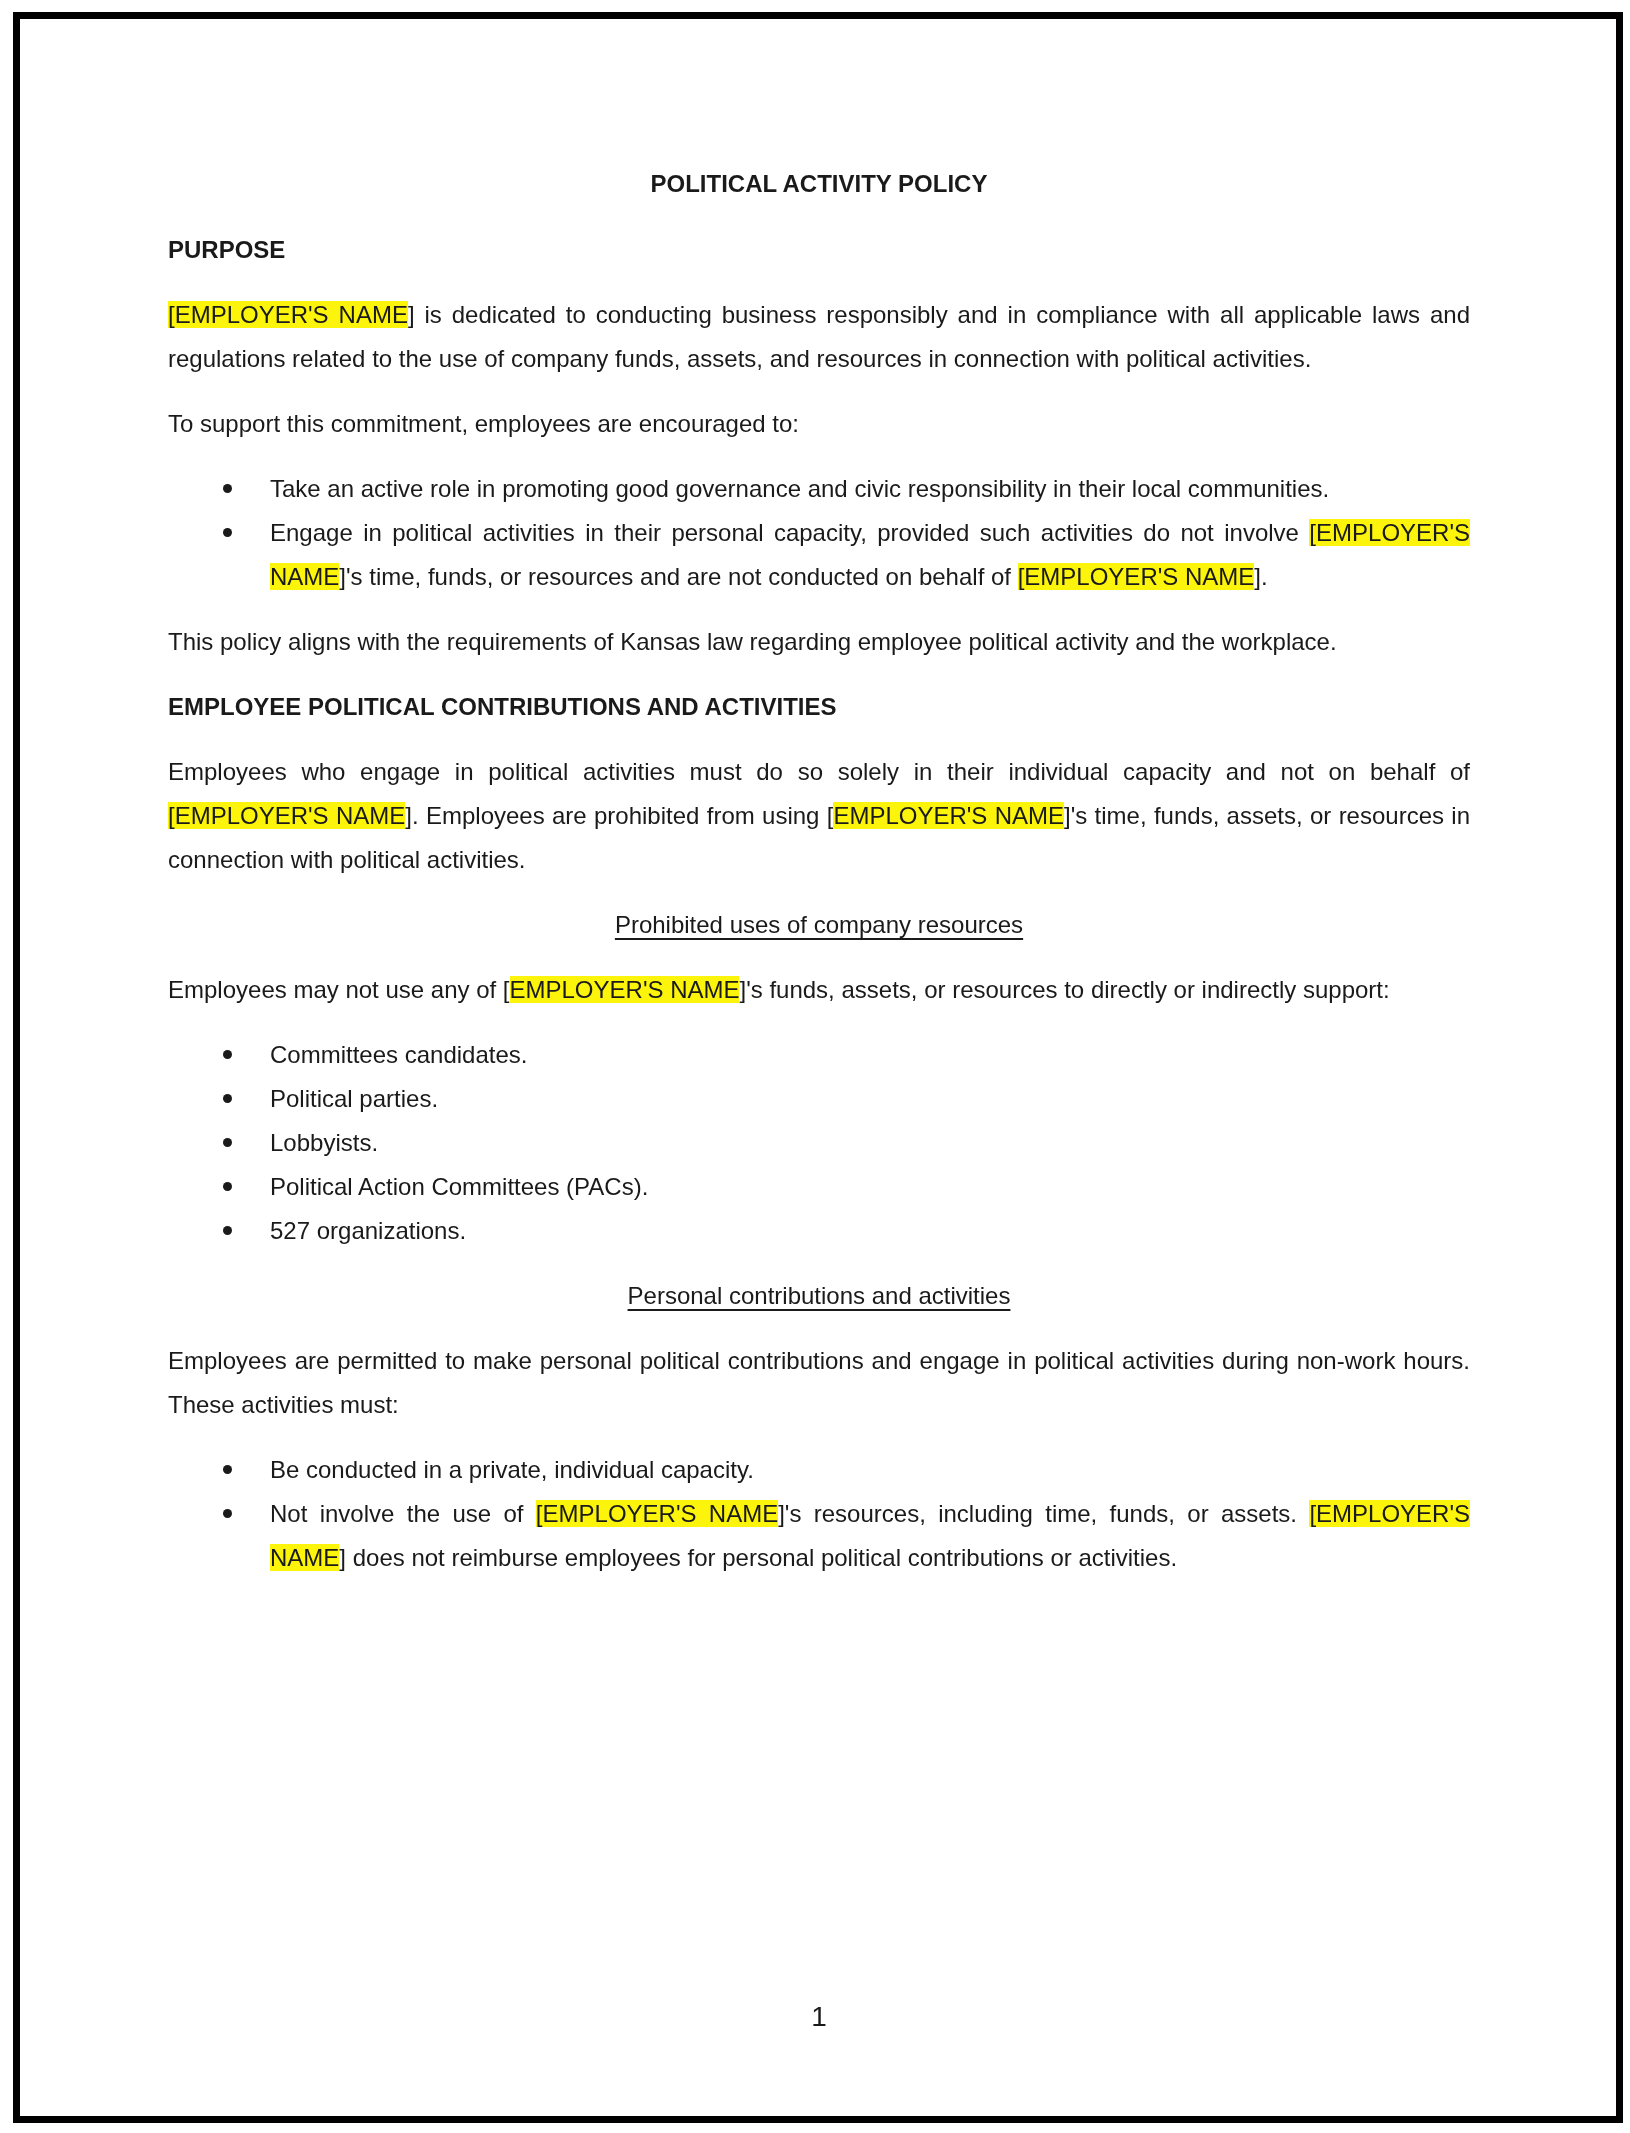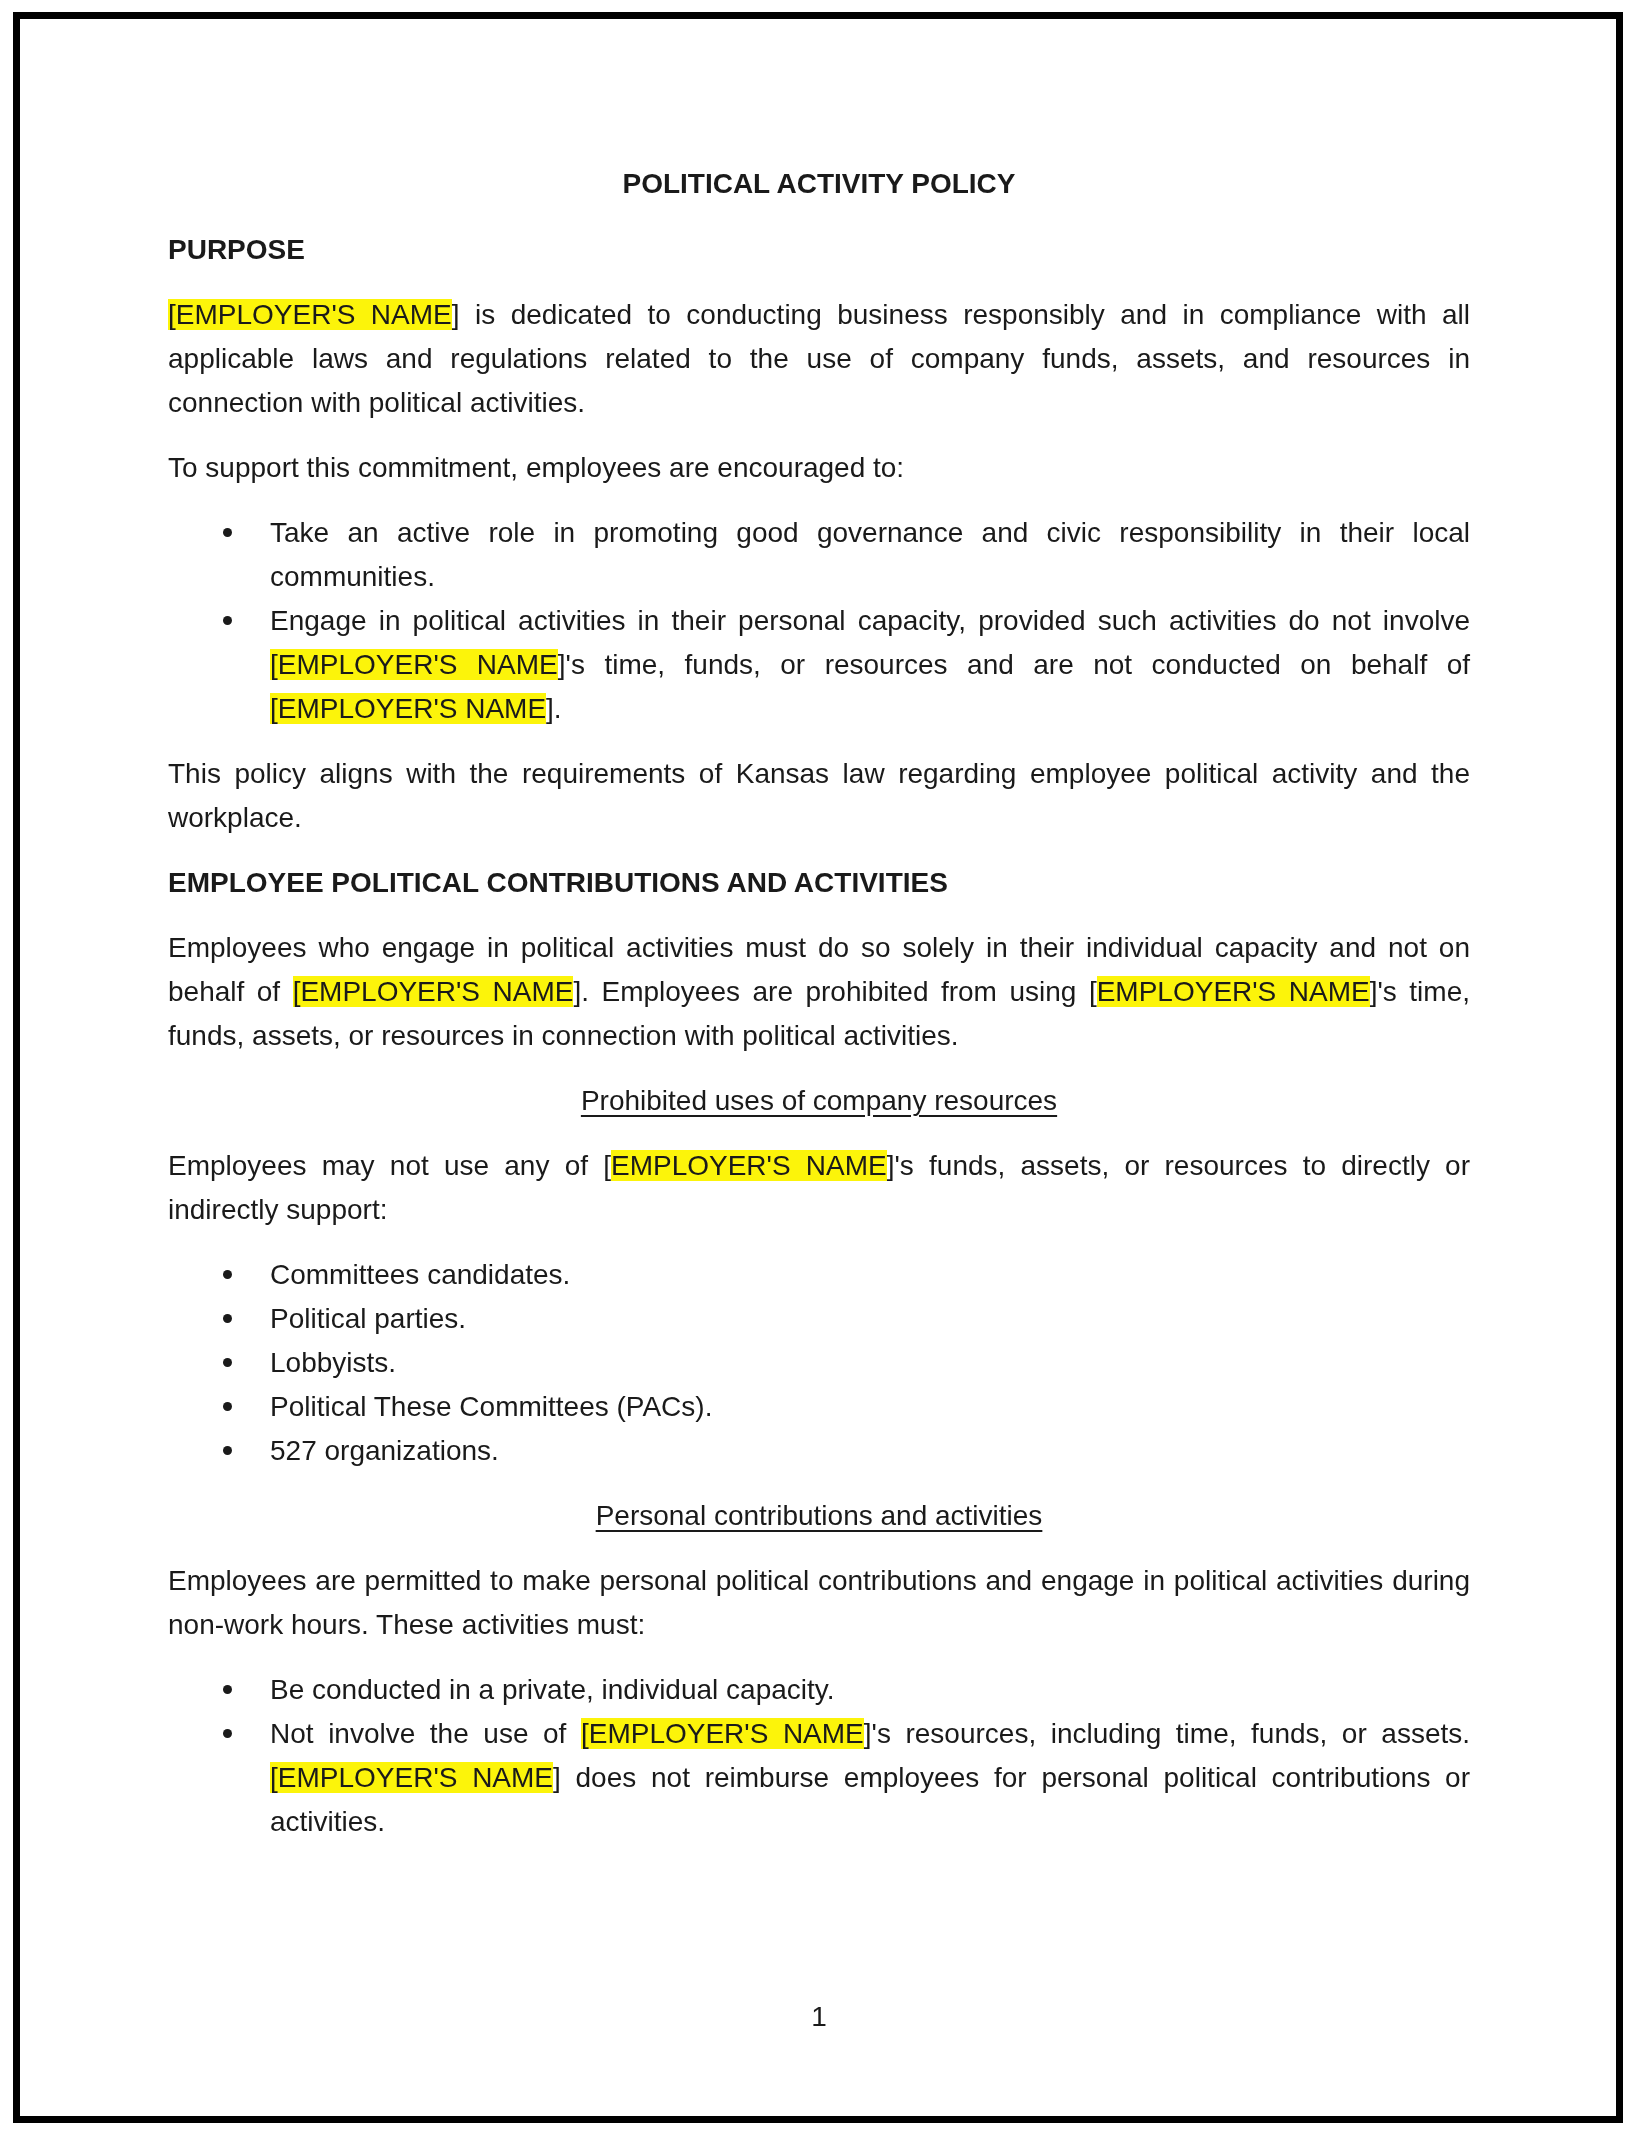--- a/index.html
+++ b/index.html
@@ -22,21 +22,21 @@
     width: 1610px;
     height: 2111px;
     box-sizing: border-box;
     border: 7px solid var(--border-color, #000);
   }
   .content {
     position: absolute;
     left: 168px;
     top: 162px;
     width: 1302px;
-    font-size: 28px;
+    font-size: 24px;
     line-height: 44px;
     text-align: justify;
   }
   .title {
     margin: 0 0 22px 0;
     font-weight: bold;
     text-align: center;
   }
   .h-bold {
     margin: 0 0 21px 0;
@@ -101,21 +101,21 @@
       </ul>
       <p class="para">This policy aligns with the requirements of Kansas law regarding employee political activity and the workplace.</p>
       <p class="h-bold">EMPLOYEE POLITICAL CONTRIBUTIONS AND ACTIVITIES</p>
       <p class="para">Employees who engage in political activities must do so solely in their individual capacity and not on behalf of <span class="hl">[EMPLOYER'S NAME</span>]. Employees are prohibited from using [<span class="hl">EMPLOYER'S NAME</span>]'s time, funds, assets, or resources in connection with political activities.</p>
       <p class="h-underline">Prohibited uses of company resources</p>
       <p class="para">Employees may not use any of [<span class="hl">EMPLOYER'S NAME</span>]'s funds, assets, or resources to directly or indirectly support:</p>
       <ul class="blist">
         <li>Committees candidates.</li>
         <li>Political parties.</li>
         <li>Lobbyists.</li>
-        <li>Political These Committees (PACs).</li>
+        <li>Political Action Committees (PACs).</li>
         <li>527 organizations.</li>
       </ul>
       <p class="h-underline">Personal contributions and activities</p>
       <p class="para">Employees are permitted to make personal political contributions and engage in political activities during non-work hours. These activities must:</p>
       <ul class="blist">
         <li>Be conducted in a private, individual capacity.</li>
         <li>Not involve the use of <span class="hl">[EMPLOYER'S NAME</span>]'s resources, including time, funds, or assets. <span class="hl">[EMPLOYER'S NAME</span>] does not reimburse employees for personal political contributions or activities.</li>
       </ul>
     </div>
 </div>

